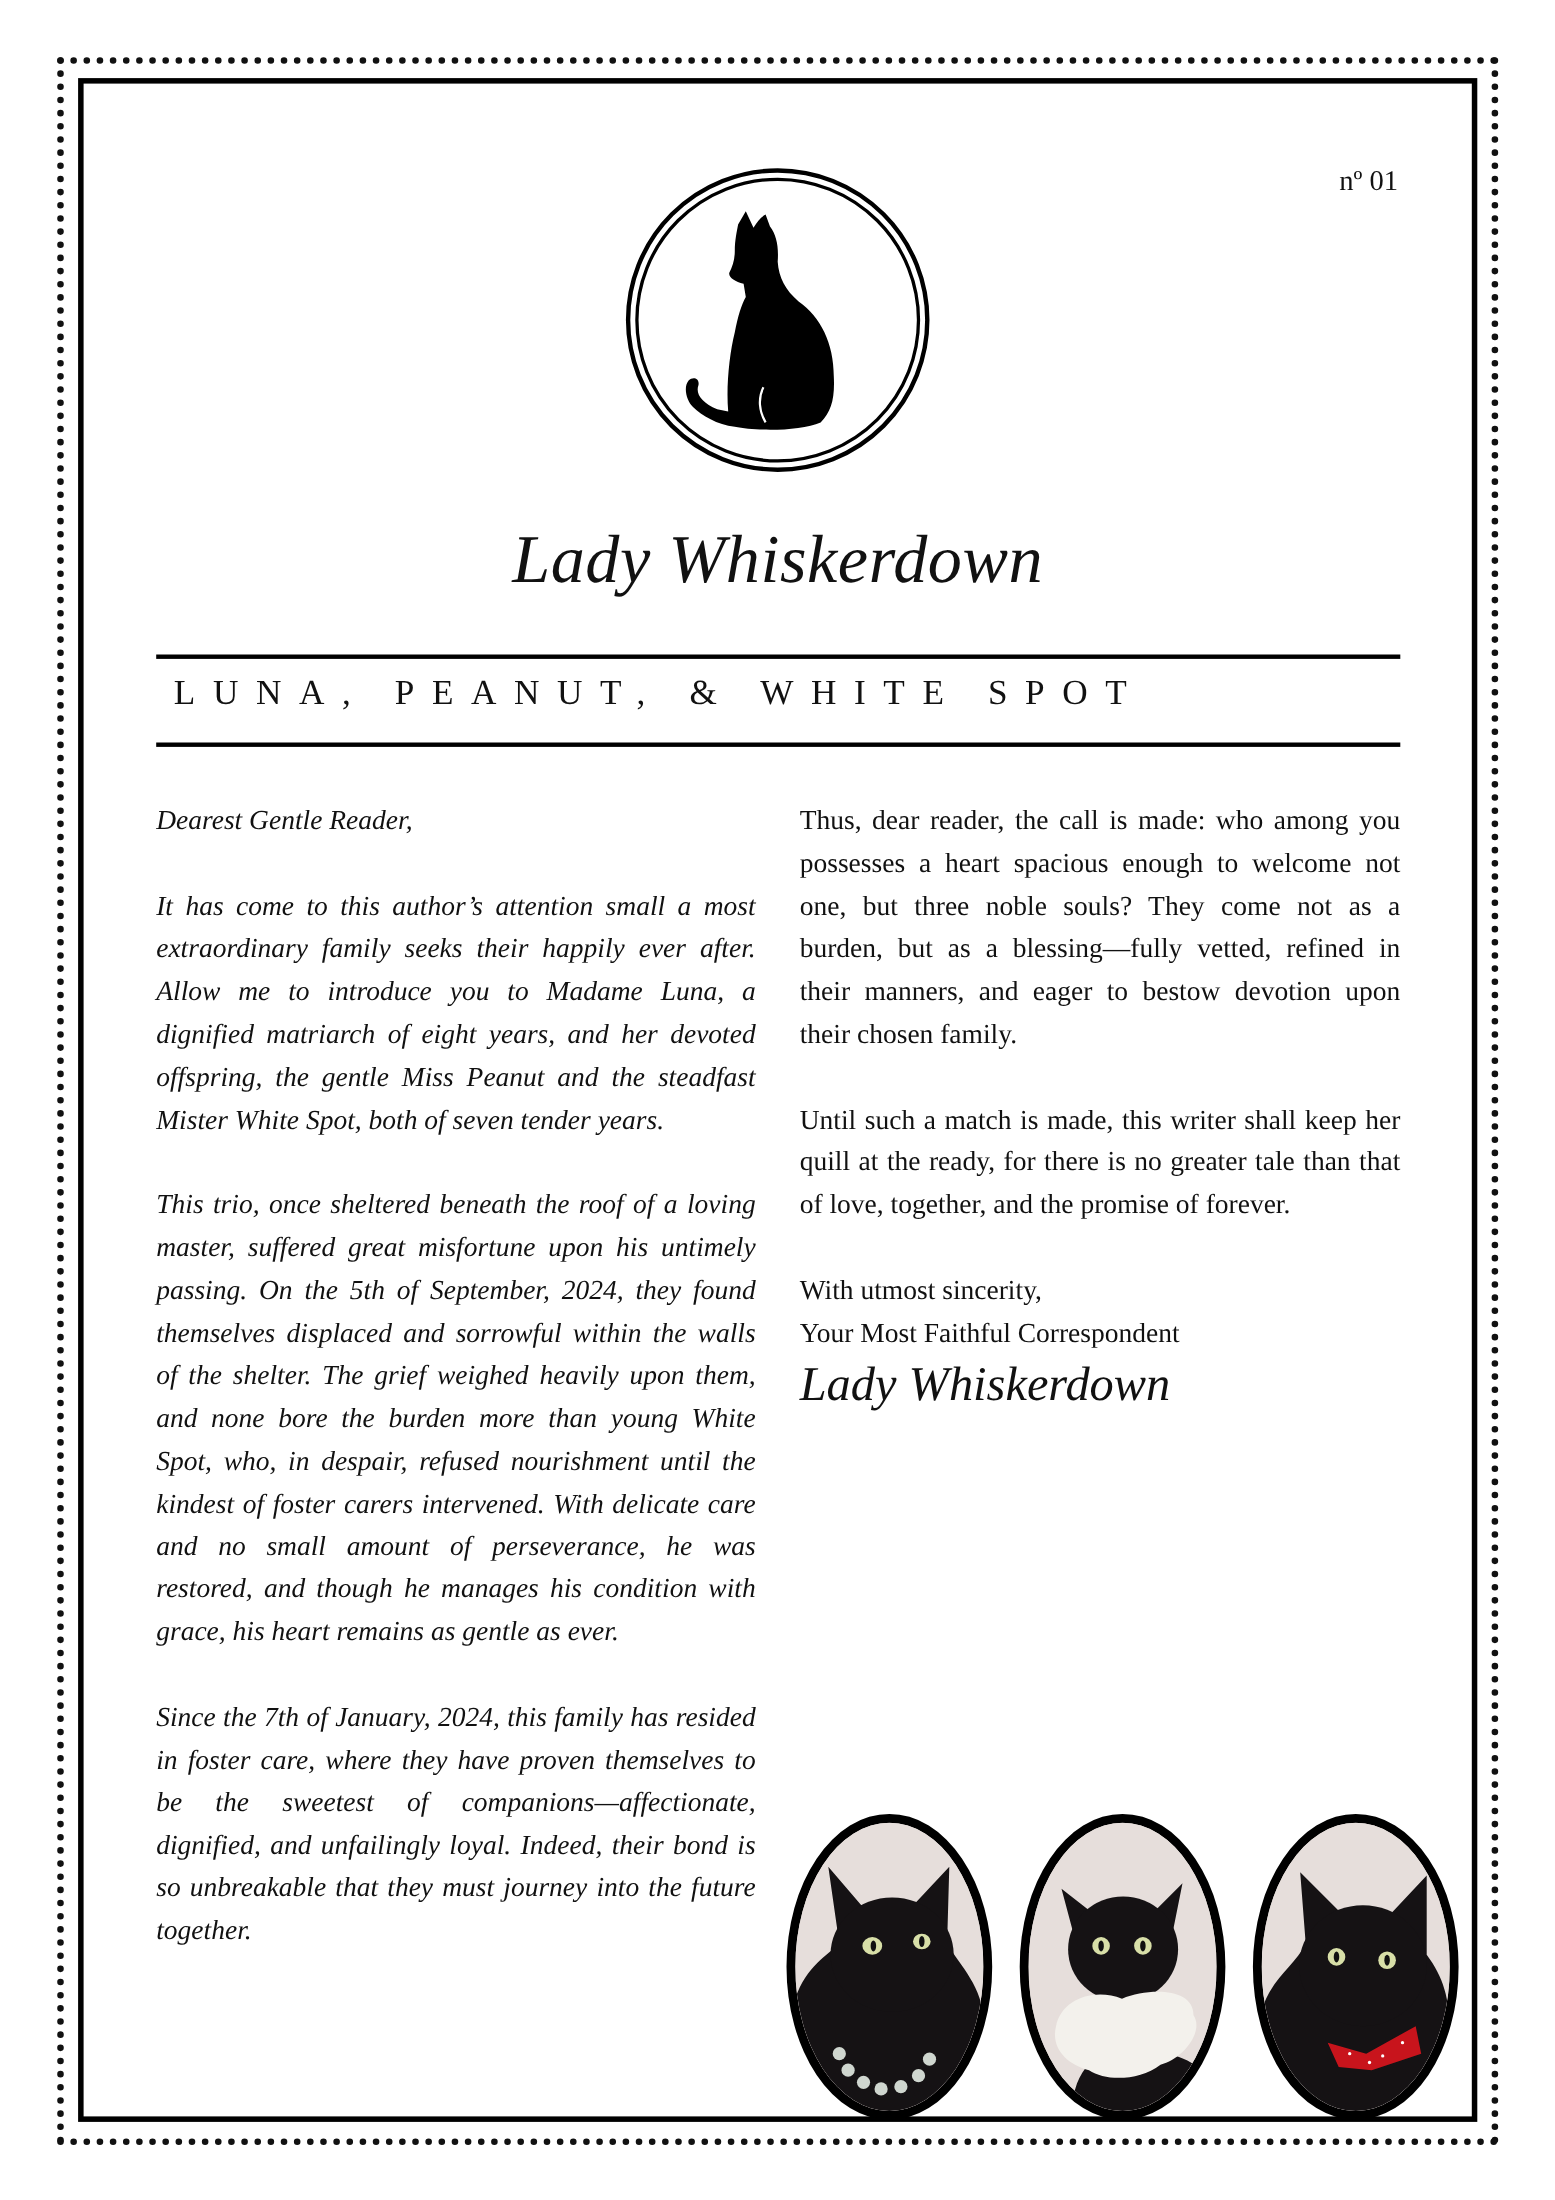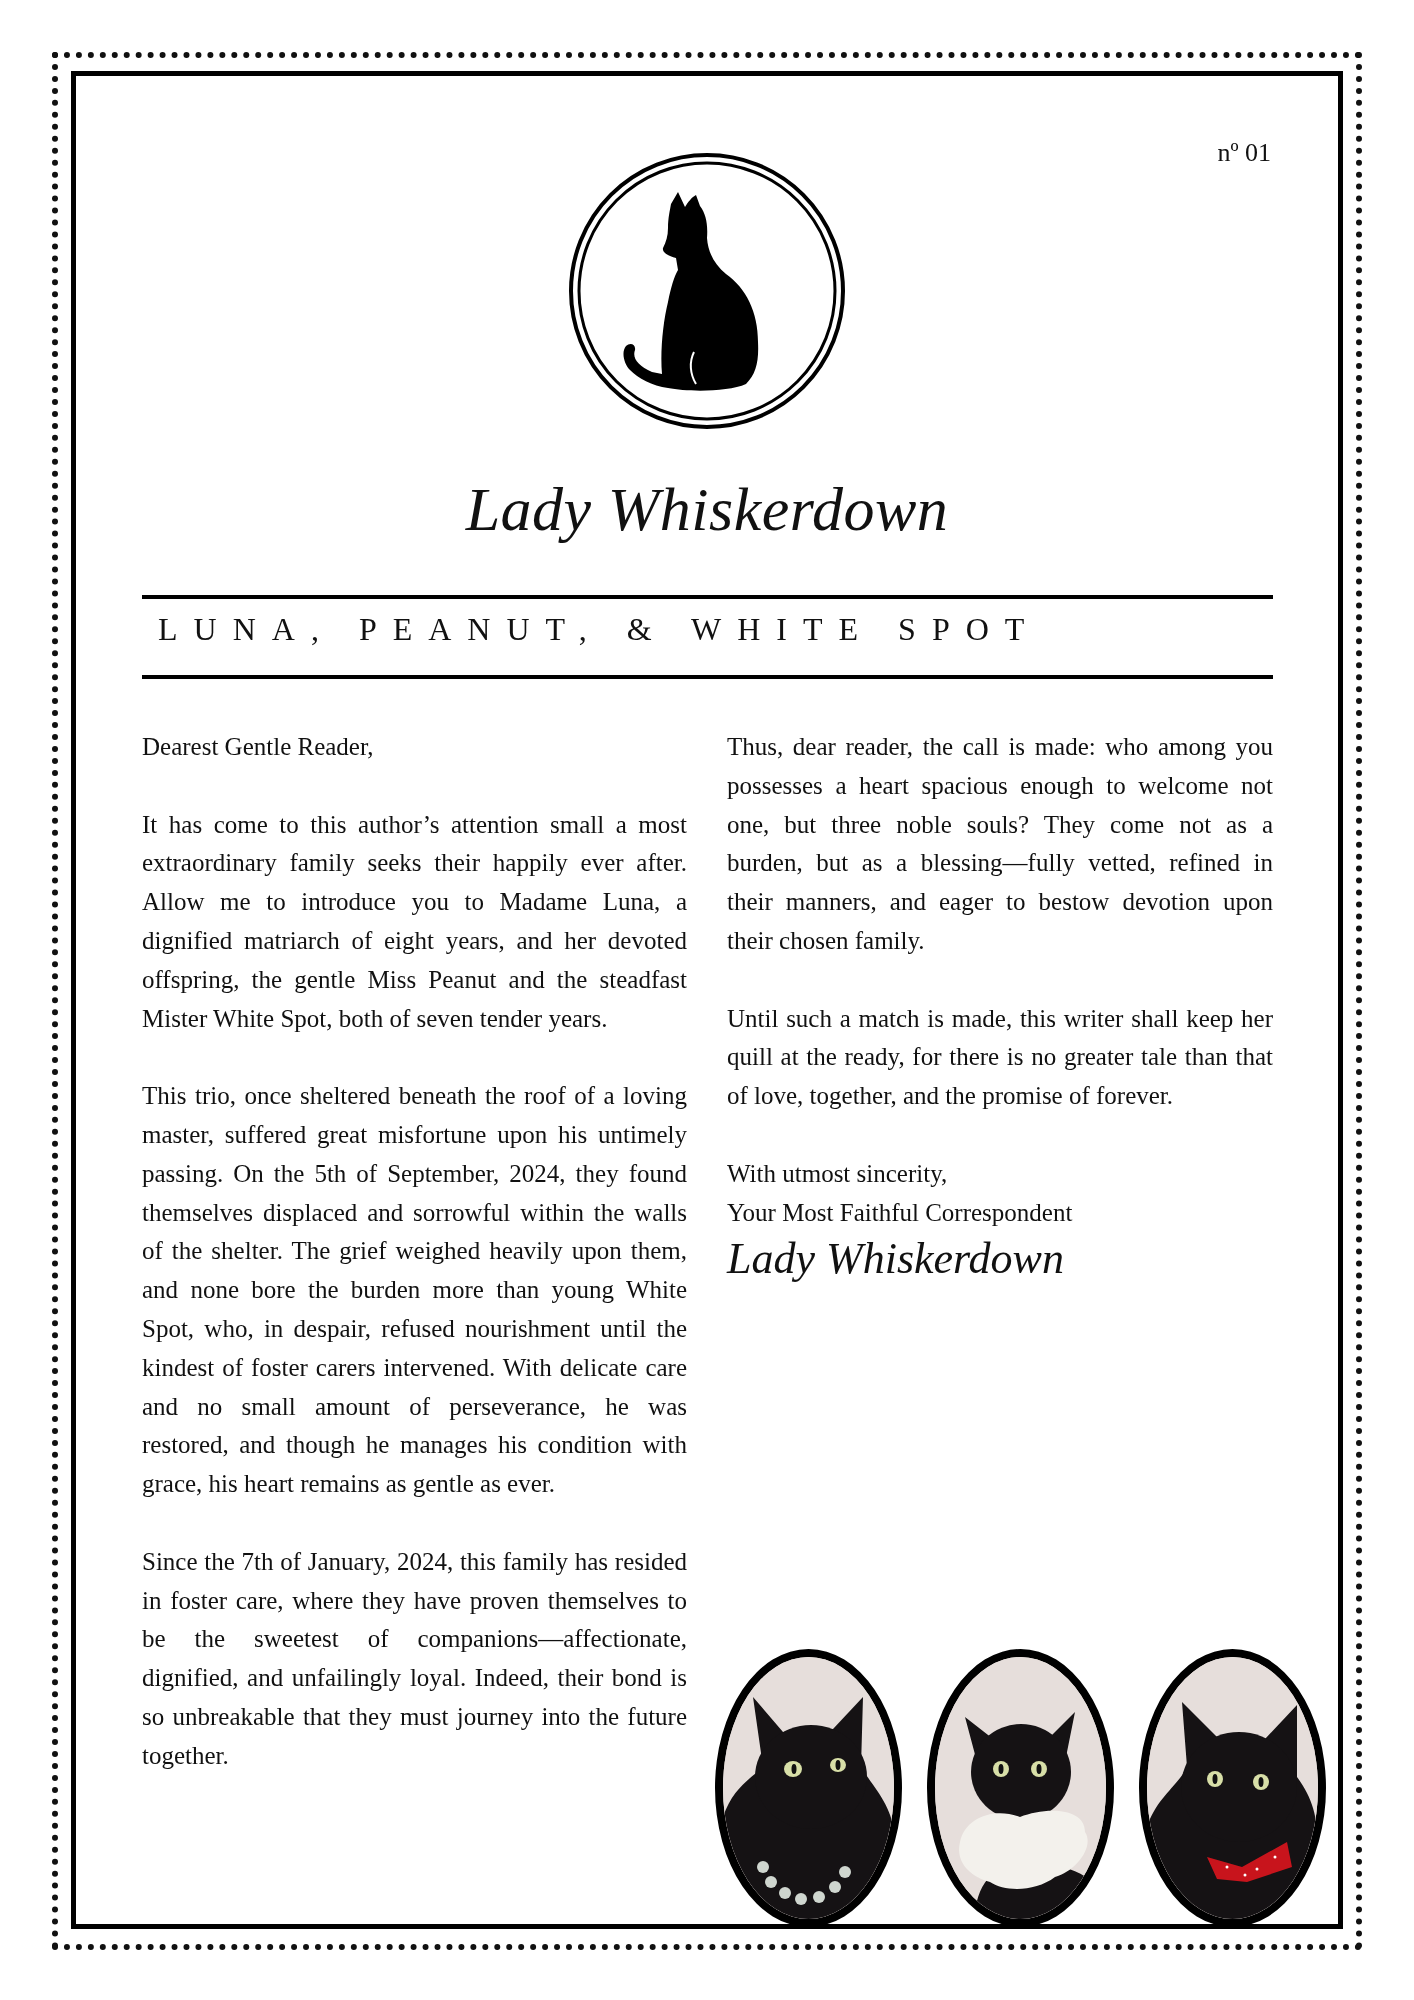--- a/index.html
+++ b/index.html
@@ -2,31 +2,31 @@
 <html><head>
 <meta charset="utf-8">
 <style>
   html, body { margin:0; padding:0; background:#ffffff; }
   body { width:1414px; height:2000px; position:relative; overflow:hidden;
          font-family:"Liberation Serif", "DejaVu Serif", serif; color:#111; }
   .outer-border { position:absolute; left:52px; top:52px; width:1310px; height:1898px;
          box-sizing:border-box; border:6px dotted #111; }
   .inner-border { position:absolute; left:71px; top:71px; width:1272px; height:1858px;
          box-sizing:border-box; border:5px solid #000; }
-  .issue-no { position:absolute; right:143px; top:138px; font-size:26px; color:#111; }
+  .issue-no { position:absolute; right:143px; top:150px; font-size:26px; color:#111; }
   .emblem { position:absolute; left:568px; top:152px; width:278px; height:278px; }
   .title { position:absolute; left:0; width:1414px; top:474px; text-align:center;
            font-size:62px; font-style:italic; letter-spacing:0.5px; }
   .rule { position:absolute; left:142px; width:1131px; height:4px; background:#000; }
   .subtitle { position:absolute; left:142px; width:1131px; top:611px; text-align:left;
            font-size:32px; letter-spacing:16px; text-indent:16px; }
   .col { position:absolute; top:728px; font-size:25px; line-height:38.8px;
          text-align:justify; }
   .col p { margin:0 0 38.8px 0; }
-  .col-left { left:142px; width:545px; }
+  .col-left { left:142px; width:545px;font-style:italic; }
   .col-right { left:727px; width:546px; }
   .closing { margin:0; }
   .closing div { text-align:left; }
   .signature { font-size:44px; font-style:italic; line-height:50px; margin-top:2px; }
   .photos { position:absolute; top:1649px; left:715px; width:612px; height:280px; }
   .oval { position:absolute; top:0; width:187px; height:278px; box-sizing:border-box;
           border:8px solid #000; border-radius:50%; overflow:hidden; background:#e6dedb; }
   .oval svg { width:100%; height:100%; display:block; }
 </style>
 </head>

